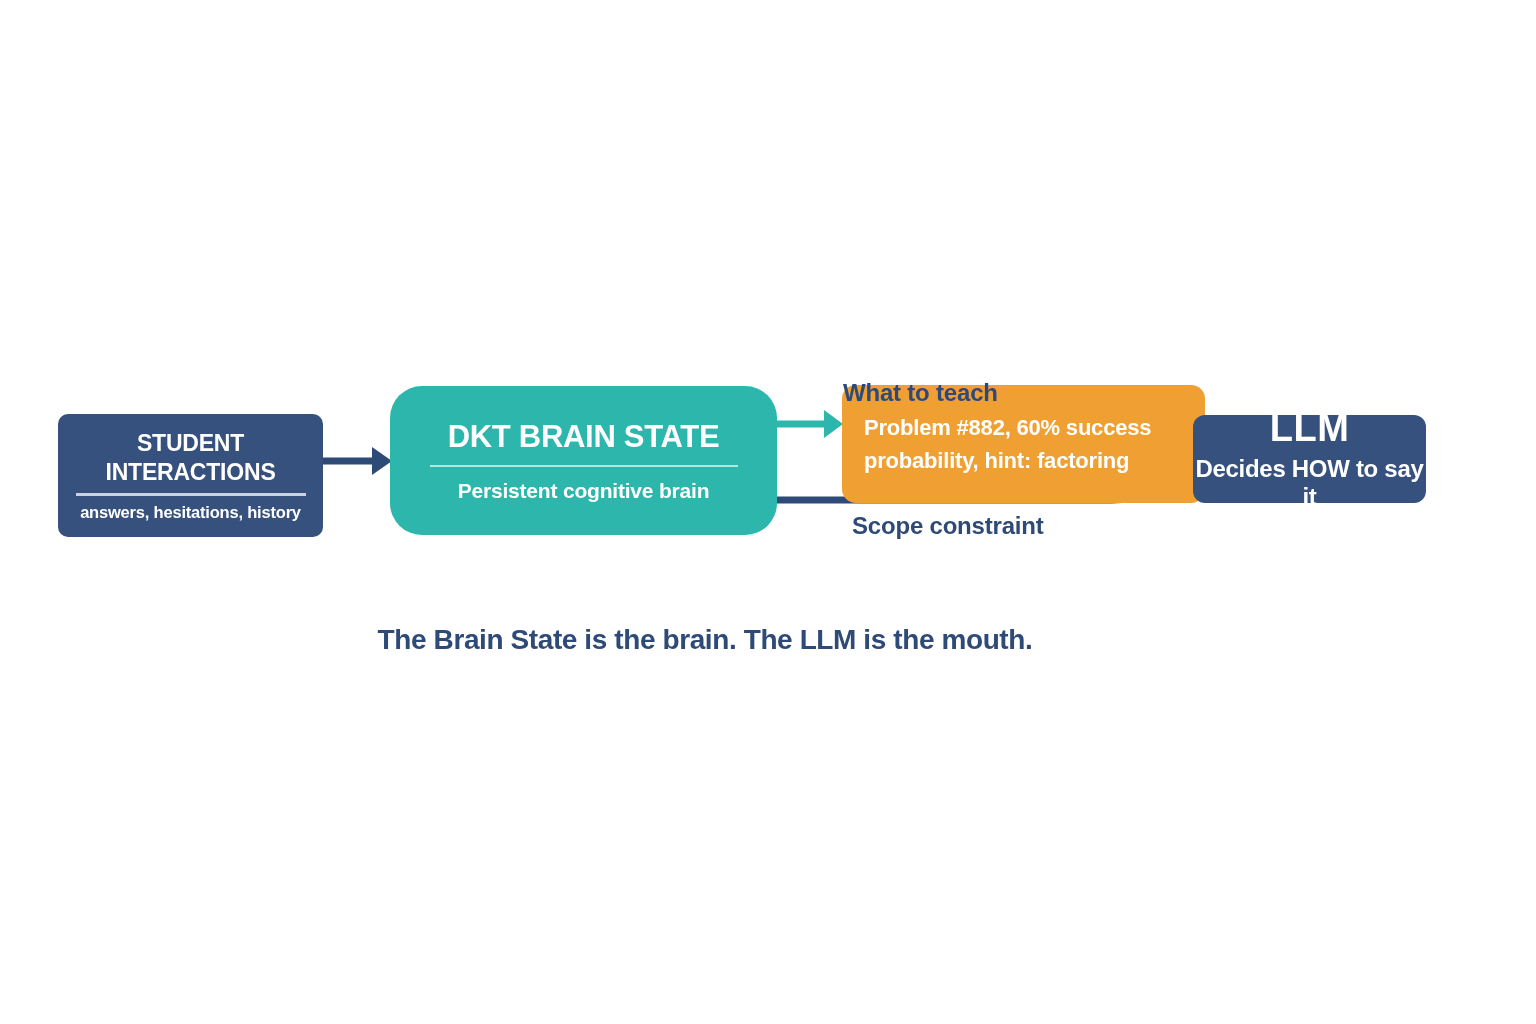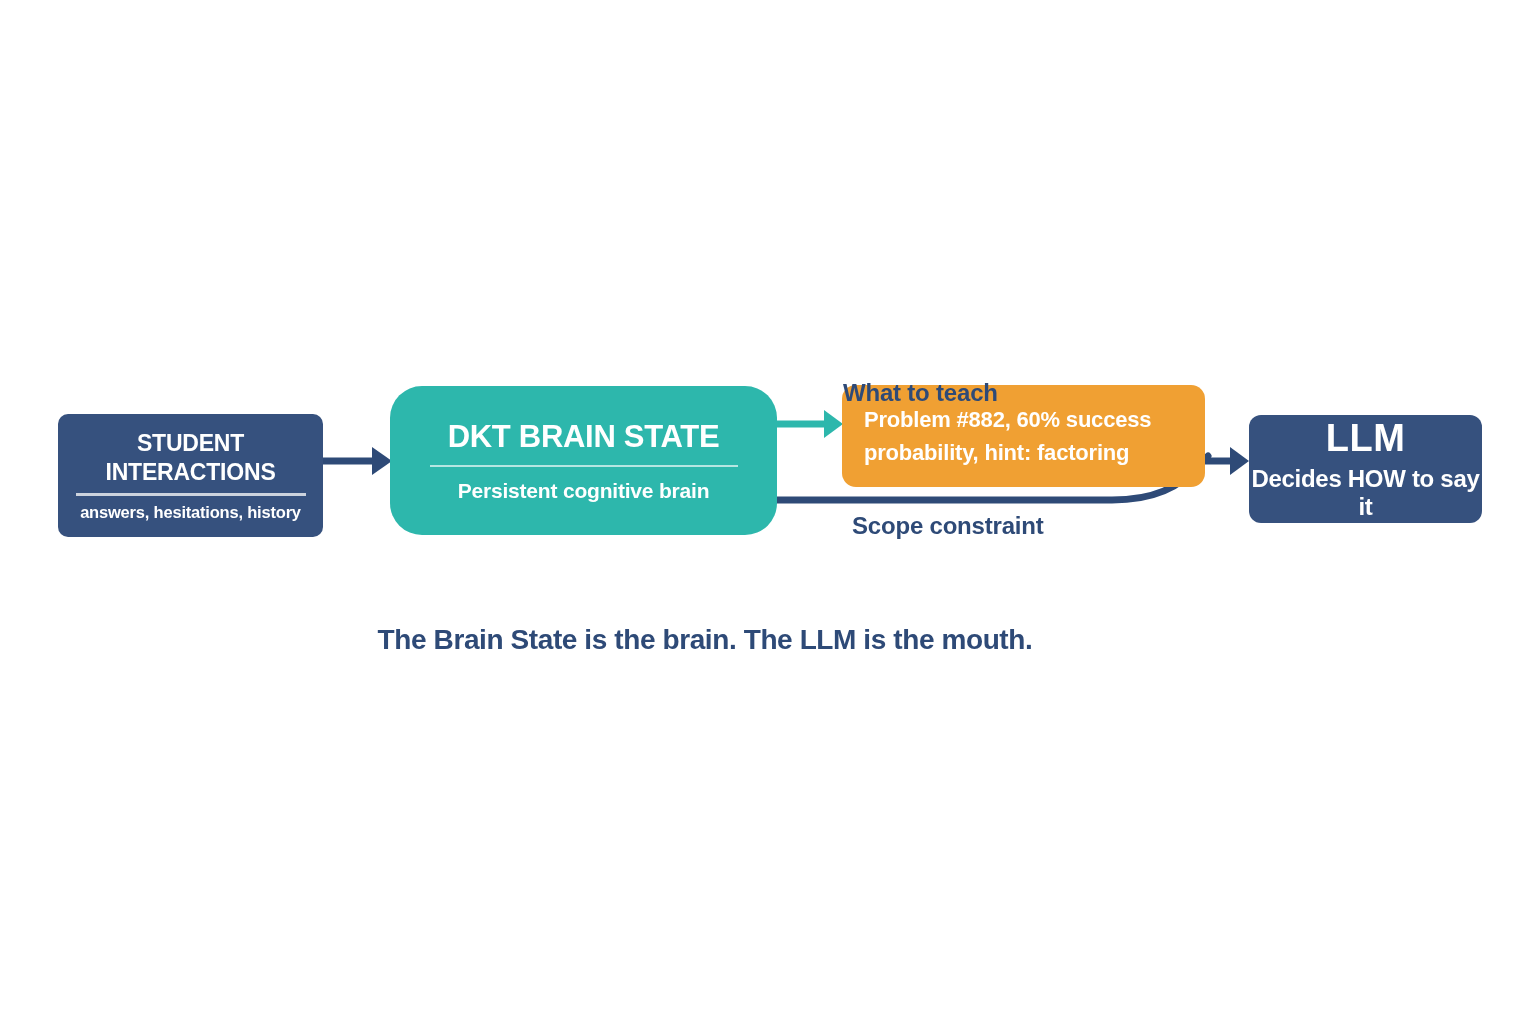--- a/index.html
+++ b/index.html
@@ -64,34 +64,34 @@
     width: 308px; height: 2px;
     background: rgba(255,255,255,0.65);
     margin: 10px 0 12px 0;
   }
   .node-dkt .subtitle {
     font-size: 21px; font-weight: bold; letter-spacing: -0.2px;
   }
 
   .node-output {
     left: 842px; top: 385px;
-    width: 363px; height: 102px;
+    width: 363px; height: 118px;
     border-radius: 14px;
     padding: 10px 22px;
     align-items: flex-start;
     text-align: left;
   }
   .node-output .text {
     font-size: 22px; font-weight: bold; line-height: 1.5;
     letter-spacing: -0.2px;
   }
 
   .node-llm {
-    left: 1249px; top: 415px;
-    width: 233px; height: 108px;
+    left: 1193px; top: 415px;
+    width: 233px; height: 88px;
     border-radius: 12px;
     padding: 8px 0;
   }
   .node-llm .title {
     font-size: 38px; font-weight: bold; letter-spacing: 0.5px;
   }
   .node-llm .subtitle {
     font-size: 24px; font-weight: bold; margin-top: 5px; letter-spacing: -0.3px;
   }
 

